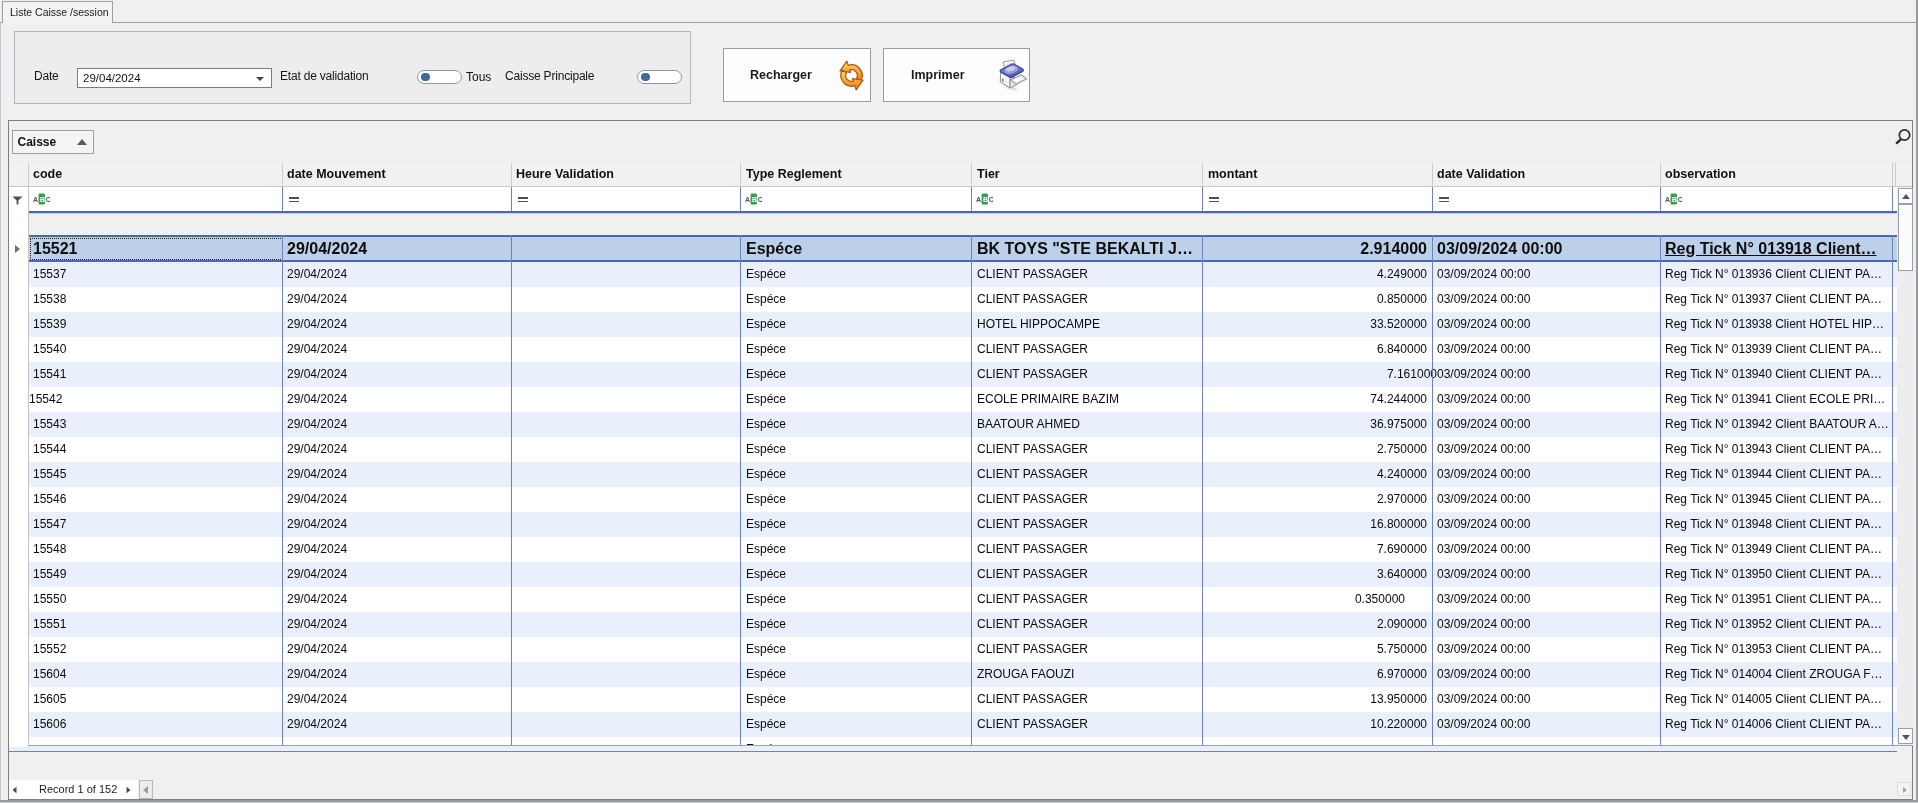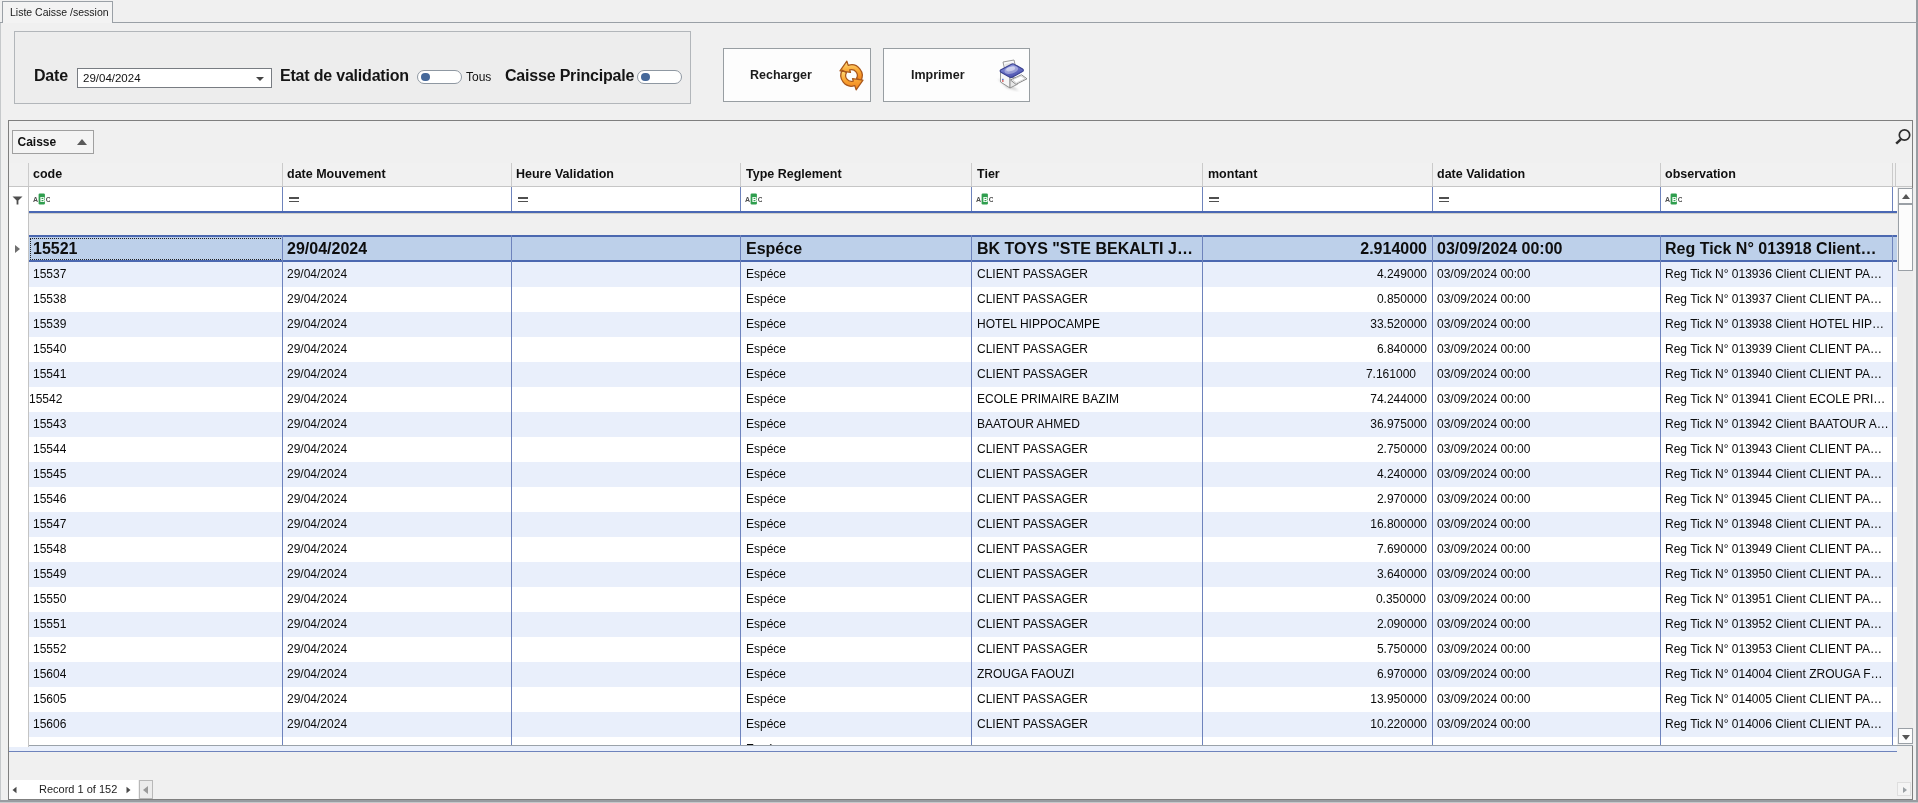--- a/index.html
+++ b/index.html
@@ -7,21 +7,21 @@
 .abs{position:absolute}
 
 #tab{left:2px;top:1px;width:111px;height:22px;background:#f3f3f3;
  border:1px solid #9aa0a6;border-bottom:none;font-size:10.5px;color:#1a1a1a;
  line-height:21px;padding-left:7px;z-index:3;white-space:nowrap;overflow:hidden}
 #tabline{left:0;top:22px;width:1918px;height:1px;background:#9aa0a6;z-index:2}
 
 #gbox{left:14px;top:31px;width:677px;height:73px;border:1px solid #b2b6ba;background:#ededed}
 #gbox-h{left:0;top:0;width:675px;height:18px;background:linear-gradient(#d4d4d4,#c6c6c6);
  font-weight:bold;font-size:11.5px;color:#1f1f1f;line-height:18px;padding-left:13px}
-.biglab{font-weight:bold;font-size:16px;color:#151515;line-height:20px;letter-spacing:-0.2px;white-space:nowrap}
+.biglab{font-weight:normal;font-size:12px;color:#151515;line-height:20px;letter-spacing:-0.2px;white-space:nowrap}
 #combo{left:62px;top:36px;width:195px;height:20px;background:#fff;border:1px solid #787c82;
  font-size:11.5px;line-height:18px;padding-left:5px;color:#111}
 #combo .da{position:absolute;right:7px;top:8px;width:0;height:0;
  border-left:4px solid transparent;border-right:4px solid transparent;border-top:4px solid #444}
 .toggle{width:45px;height:14px;border:1.5px solid #8f98a2;border-radius:8px;background:#fff}
 .knob{position:absolute;left:3px;top:1.8px;width:8.5px;height:8.5px;border-radius:50%;background:#45689a}
 
 .btn{background:#fdfdfd;border:1px solid #989ea2;font-weight:bold;font-size:12.5px;color:#1b1b1b}
 
 #grid{left:8px;top:120px;width:1905px;height:680px;border:1px solid #7f7f7f;background:#f0f0f0}
@@ -216,21 +216,21 @@
       <path d="M0.5 0.5 L10.5 0.5 L6.4 4.6 L6.4 8.6 L4.6 8.6 L4.6 4.6 Z" fill="#4e4e4e"></path>
     </svg>
 <div class="abs" id="selrow">
       <div id="focus"></div>
       <div class="selcell" style="left:24px;">15521</div>
       <div class="selcell" style="left:278px;">29/04/2024</div>
       <div class="selcell" style="left:737px;">Espéce</div>
       <div class="selcell" style="left:968px;width:224px;">BK TOYS "STE BEKALTI J…</div>
       <div class="selcell" style="right:470px">2.914000</div>
       <div class="selcell" style="left:1428px;">03/09/2024 00:00</div>
-      <div class="selcell" style="left:1656px;width:226px;">Reg Tick N° 013918 Client…</div>
+      <div class="selcell" style="left:1656px;width:226px;text-decoration:underline;">Reg Tick N° 013918 Client…</div>
     </div>
 <div class="abs" id="indcol" style="height:560px"></div>
 <div class="abs tri-r" style="left:6px;top:123.5px;border-left-color:#6f6f6f;z-index:3"></div>
 <div class="drow dalt" style="top:141px">
       <div class="dcell" style="left:24px">15537</div>
       <div class="dcell" style="left:278px">29/04/2024</div>
       <div class="dcell" style="left:737px">Espéce</div>
       <div class="dcell" style="left:968px">CLIENT PASSAGER</div>
       <div class="dcell" style="right:470px">4.249000</div>
       <div class="dcell" style="left:1428px">03/09/2024 00:00</div>
@@ -261,21 +261,21 @@
       <div class="dcell" style="left:968px">CLIENT PASSAGER</div>
       <div class="dcell" style="right:470px">6.840000</div>
       <div class="dcell" style="left:1428px">03/09/2024 00:00</div>
       <div class="dcell" style="left:1656px;width:228px">Reg Tick N° 013939 Client CLIENT PA…</div>
     </div>
     <div class="drow dalt" style="top:241px">
       <div class="dcell" style="left:24px">15541</div>
       <div class="dcell" style="left:278px">29/04/2024</div>
       <div class="dcell" style="left:737px">Espéce</div>
       <div class="dcell" style="left:968px">CLIENT PASSAGER</div>
-      <div class="dcell" style="right:481px">7.161000</div>
+      <div class="dcell" style="right:460px">7.161000</div>
       <div class="dcell" style="left:1428px">03/09/2024 00:00</div>
       <div class="dcell" style="left:1656px;width:228px">Reg Tick N° 013940 Client CLIENT PA…</div>
     </div>
     <div class="drow" style="top:266px">
       <div class="dcell" style="left:20px">15542</div>
       <div class="dcell" style="left:278px">29/04/2024</div>
       <div class="dcell" style="left:737px">Espéce</div>
       <div class="dcell" style="left:968px">ECOLE PRIMAIRE BAZIM</div>
       <div class="dcell" style="right:470px">74.244000</div>
       <div class="dcell" style="left:1428px">03/09/2024 00:00</div>
@@ -342,21 +342,21 @@
       <div class="dcell" style="left:968px">CLIENT PASSAGER</div>
       <div class="dcell" style="right:470px">3.640000</div>
       <div class="dcell" style="left:1428px">03/09/2024 00:00</div>
       <div class="dcell" style="left:1656px;width:228px">Reg Tick N° 013950 Client CLIENT PA…</div>
     </div>
     <div class="drow" style="top:466px">
       <div class="dcell" style="left:24px">15550</div>
       <div class="dcell" style="left:278px">29/04/2024</div>
       <div class="dcell" style="left:737px">Espéce</div>
       <div class="dcell" style="left:968px">CLIENT PASSAGER</div>
-      <div class="dcell" style="right:471px">0.350000</div>
+      <div class="dcell" style="right:492px">0.350000</div>
       <div class="dcell" style="left:1428px">03/09/2024 00:00</div>
       <div class="dcell" style="left:1656px;width:228px">Reg Tick N° 013951 Client CLIENT PA…</div>
     </div>
     <div class="drow dalt" style="top:491px">
       <div class="dcell" style="left:24px">15551</div>
       <div class="dcell" style="left:278px">29/04/2024</div>
       <div class="dcell" style="left:737px">Espéce</div>
       <div class="dcell" style="left:968px">CLIENT PASSAGER</div>
       <div class="dcell" style="right:470px">2.090000</div>
       <div class="dcell" style="left:1428px">03/09/2024 00:00</div>

